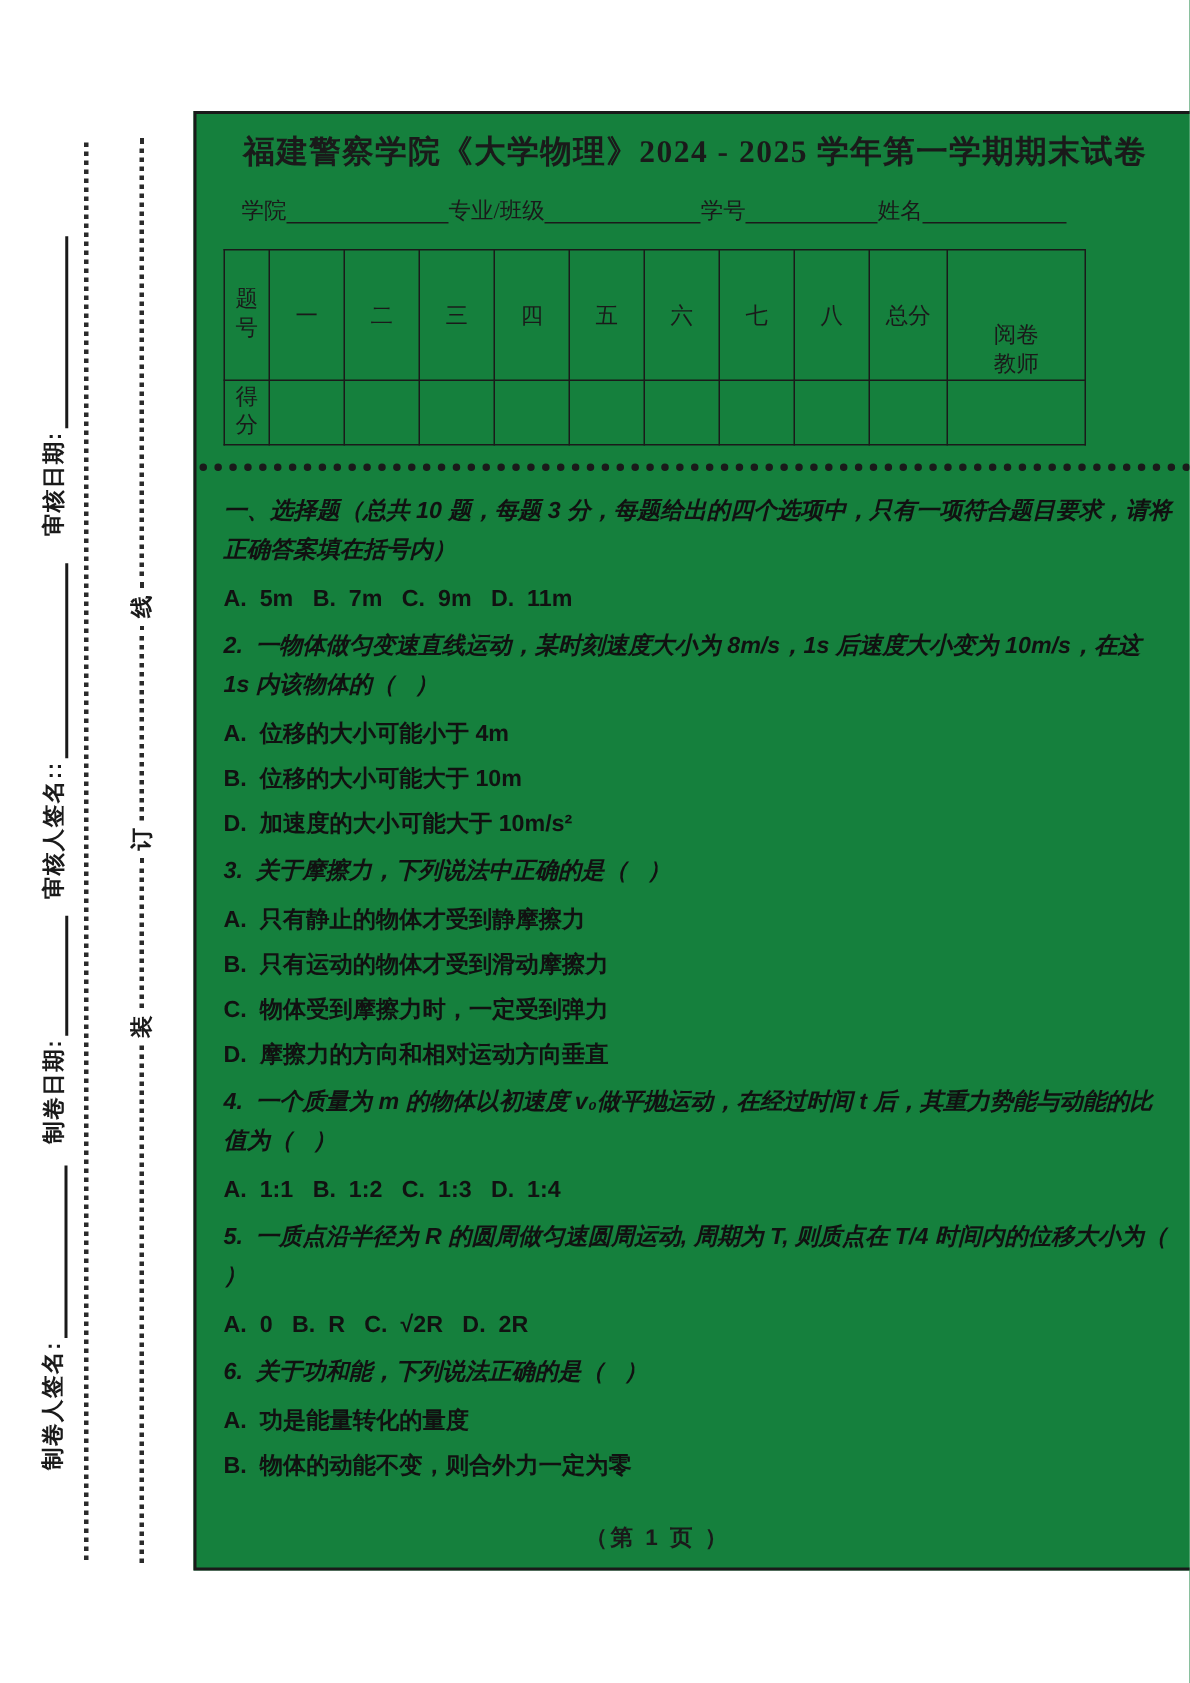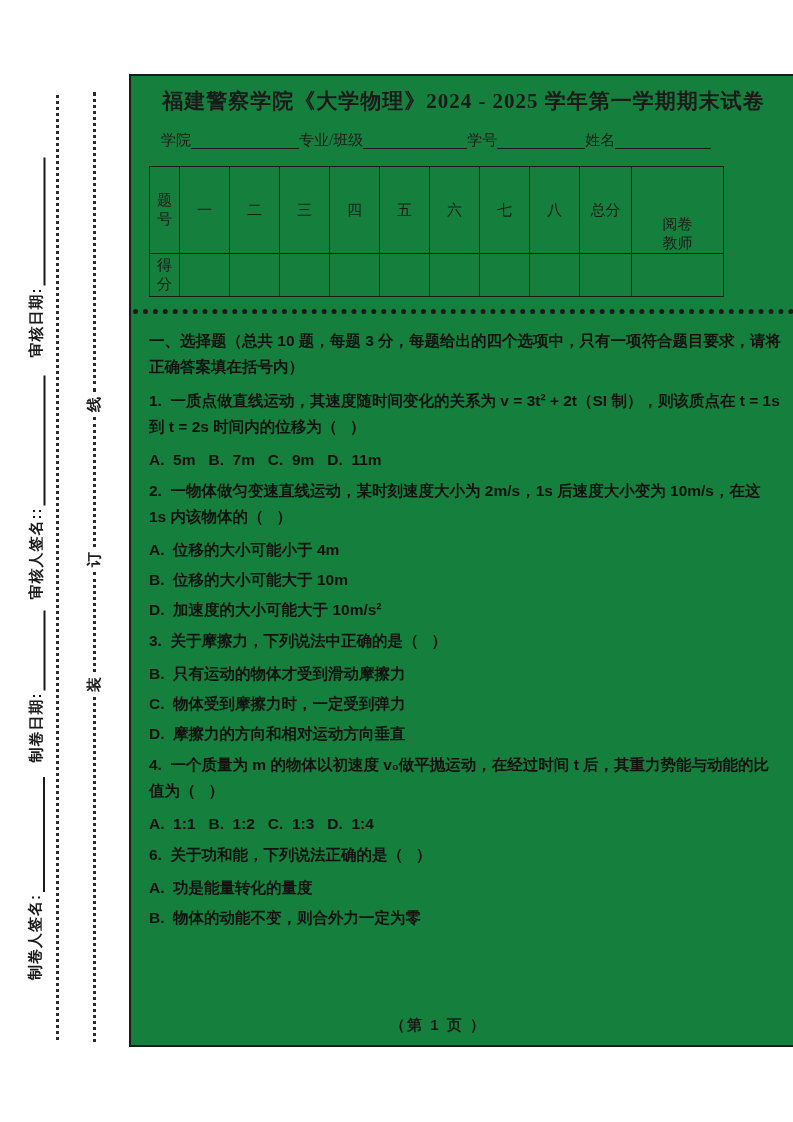--- a/index.html
+++ b/index.html
@@ -49,21 +49,21 @@
     height:42px;padding:0;
   }
   .stack1{display:inline-block;width:17px;line-height:19px;}
   .stack2{display:inline-block;width:34px;line-height:19px;margin-top:48px;}
   .dotted-sep{margin:12px 2px 0 2px;height:0;border-top:5px dotted #1a1a1a;}
   .content{
     margin:14px 14px 0 18px;
     font-family:"Liberation Sans",sans-serif;font-weight:bold;
     font-size:15.5px;color:#111;
   }
-  .para{margin:8px 0 0 0;line-height:26px;white-space:pre-wrap;}
+  .para{margin:8px 0 0 0;line-height:26px;white-space:pre-wrap;font-style:italic;}
   .para.first{margin-top:0;}
   .opt{margin:9px 0 0 0;line-height:21px;white-space:pre-wrap;}
   .page-footer{
     position:absolute;left:129px;top:1016px;width:619px;text-align:center;
     font:bold 15px "Liberation Sans",sans-serif;letter-spacing:2px;
   }
 </style>
 </head>
 <body>
 
@@ -154,43 +154,47 @@
     </tr>
   </tbody>
     </table>
 
   <div class="dotted-sep"></div>
 
   <div class="content">
     <p class="para first">一、选择题（总共 10 题，每题 3 分，每题给出的四个选项中，只有一项符合题目要求，请将正确答案填在括号内）</p>
 
     <div>
-      <p class="para">1.  一质点做直线运动，其速度随时间变化的关系为 v = 3t² + 2t（SI 制），则该质点在 t = 1s 到 t = 2s 时间内的位移为（   ）</p>
       <p class="opt">A.  5m   B.  7m   C.  9m   D.  11m</p>
     </div>
 
     <div>
-      <p class="para">2.  一物体做匀变速直线运动，某时刻速度大小为 2m/s，1s 后速度大小变为 10m/s，在这 1s 内该物体的（   ）</p>
+      <p class="para">2.  一物体做匀变速直线运动，某时刻速度大小为 8m/s，1s 后速度大小变为 10m/s，在这 1s 内该物体的（   ）</p>
       <p class="opt">A.  位移的大小可能小于 4m</p>
       <p class="opt">B.  位移的大小可能大于 10m</p>
       <p class="opt">D.  加速度的大小可能大于 10m/s²</p>
     </div>
 
     <div>
       <p class="para">3.  关于摩擦力，下列说法中正确的是（   ）</p>
+      <p class="opt">A.  只有静止的物体才受到静摩擦力</p>
       <p class="opt">B.  只有运动的物体才受到滑动摩擦力</p>
       <p class="opt">C.  物体受到摩擦力时，一定受到弹力</p>
       <p class="opt">D.  摩擦力的方向和相对运动方向垂直</p>
     </div>
 
     <div>
       <p class="para">4.  一个质量为 m 的物体以初速度 v₀做平抛运动，在经过时间 t 后，其重力势能与动能的比值为（   ）</p>
       <p class="opt">A.  1:1   B.  1:2   C.  1:3   D.  1:4</p>
     </div>
 
+    <div>
+      <p class="para">5.  一质点沿半径为 R 的圆周做匀速圆周运动, 周期为 T, 则质点在 T/4 时间内的位移大小为（   ）</p>
+      <p class="opt">A.  0   B.  R   C.  √2R   D.  2R</p>
+    </div>
 
     <div>
       <p class="para">6.  关于功和能，下列说法正确的是（   ）</p>
       <p class="opt">A.  功是能量转化的量度</p>
       <p class="opt">B.  物体的动能不变，则合外力一定为零</p>
     </div>
   </div>
 </div>
 
 <div class="page-footer">（第 1 页 ）</div>

